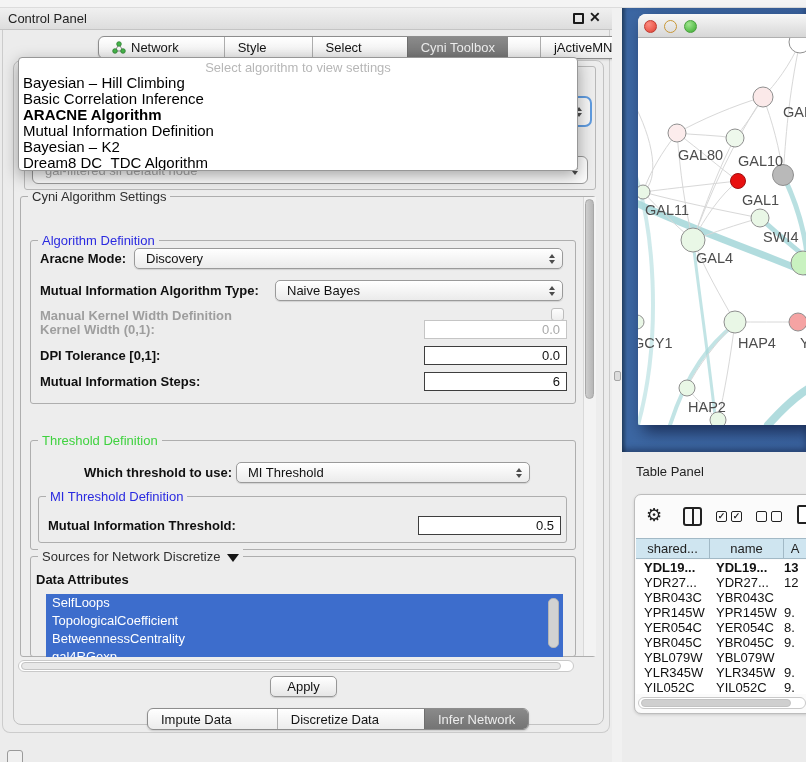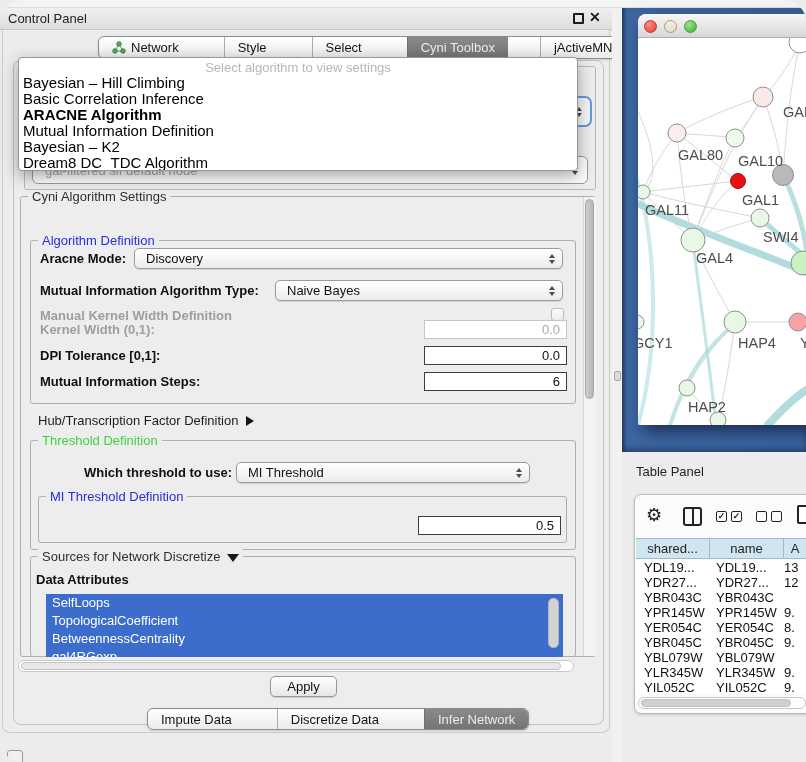--- a/index.html
+++ b/index.html
@@ -1,18 +1,18 @@
 <!DOCTYPE html>
 <html><head>
 <meta charset="utf-8">
 <style>
   html,body{margin:0;padding:0;background:#ececec;}
   *{box-sizing:border-box;}
   #stage{position:relative;width:806px;height:762px;overflow:hidden;
-         font-family:"Liberation Sans",sans-serif;font-size:13px;color:#111;background:#ececec;border-radius:22px;}
+         font-family:"Liberation Sans",sans-serif;font-size:13px;color:#111;background:#ececec;}
   .abs{position:absolute;}
   .nowrap{white-space:nowrap;}
 
   
   .topstrip{left:0;top:0;width:806px;height:8px;background:#f4f4f4;border-bottom:1px solid #dcdcdc;}
   .titlebar{left:0;top:8px;width:612px;height:22px;background:linear-gradient(#f0f0f0,#dddddd);
             border-bottom:1px solid #c4c4c4;display:flex;align-items:center;padding:0 8px;}
   .titlebar .t{font-size:13px;color:#222;}
   .win-float{left:573px;top:13px;width:11px;height:11px;border:2px solid #1a1a1a;border-radius:1px;background:transparent;}
   .win-close{left:589px;top:9px;width:14px;height:18px;font-weight:bold;font-size:14px;color:#1a1a1a;}
@@ -220,39 +220,37 @@
   <div class="abs lbl" style="left:40px;top:348px;">DPI Tolerance [0,1]:</div>
   <div class="abs ninput" style="left:424px;top:346px;width:143px;height:19px;">
     <span>0.0</span>
   </div>
 
   <div class="abs lbl" style="left:40px;top:374px;">Mutual Information Steps:</div>
   <div class="abs ninput" style="left:424px;top:372px;width:143px;height:19px;">
     <span>6</span>
   </div>
 
-  <div class="abs plainlbl" style="left:38px;top:413px;">
-    <span>Hub/Transcription Factor Definition</span><i class="tri-right"></i>
-  </div>
 
   <div class="abs grp" style="left:30px;top:440px;width:546px;height:110px;"></div>
   <div class="abs grplabel green" style="left:38px;top:433px;">Threshold Definition</div>
 
   <div class="abs lbl" style="left:84px;top:465px;">Which threshold to use:</div>
   <div class="abs combo" style="left:236px;top:462px;width:294px;height:21px;">
     <span>MI Threshold</span>
     <span class="arr">
         <i class="tu"></i>
         <i class="td"></i>
       </span>
   </div>
 
   <div class="abs grp" style="left:38px;top:496px;width:529px;height:47px;"></div>
   <div class="abs grplabel blue" style="left:46px;top:489px;">MI Threshold Definition</div>
 
+  <div class="abs lbl" style="left:48px;top:518px;">Mutual Information Threshold:</div>
   <div class="abs ninput" style="left:418px;top:516px;width:143px;height:19px;">
     <span>0.5</span>
   </div>
 
   <div class="abs grp" style="left:30px;top:556px;width:546px;height:101px;"></div>
   <div class="abs grplabel plain" style="left:38px;top:549px;">
     <span>Sources for Network Discretize</span><i class="tri-down"></i>
   </div>
   <div class="abs lbl" style="left:36px;top:572px;">Data Attributes</div>
 
@@ -376,21 +374,21 @@
   <div class="abs cb" style="left:756px;top:511px;"></div>
   <div class="abs cb" style="left:771px;top:511px;"></div>
   <div class="abs fileic" style="left:797px;top:505px;"></div>
 
   <div class="abs thead">
     <span class="thcell" style="width:74px;">shared...</span>
     <span class="thcell" style="width:74px;">name</span>
     <span class="thcell" style="width:22px;border-right:none;">A</span>
   </div>
 
-  <div class="abs trow" style="top:560px;">
+  <div class="abs trow" style="top:560px;font-weight:bold;">
     <span class="tc" style="width:72px;padding-left:8px;">YDL19...</span>
     <span class="tc" style="width:72px;padding-left:8px;">YDL19...</span>
     <span class="tc" style="width:26px;padding-left:4px;">13</span>
   </div>
   <div class="abs trow" style="top:575px;">
     <span class="tc" style="width:72px;padding-left:8px;">YDR27...</span>
     <span class="tc" style="width:72px;padding-left:8px;">YDR27...</span>
     <span class="tc" style="width:26px;padding-left:4px;">12</span>
   </div>
   <div class="abs trow" style="top:590px;">

